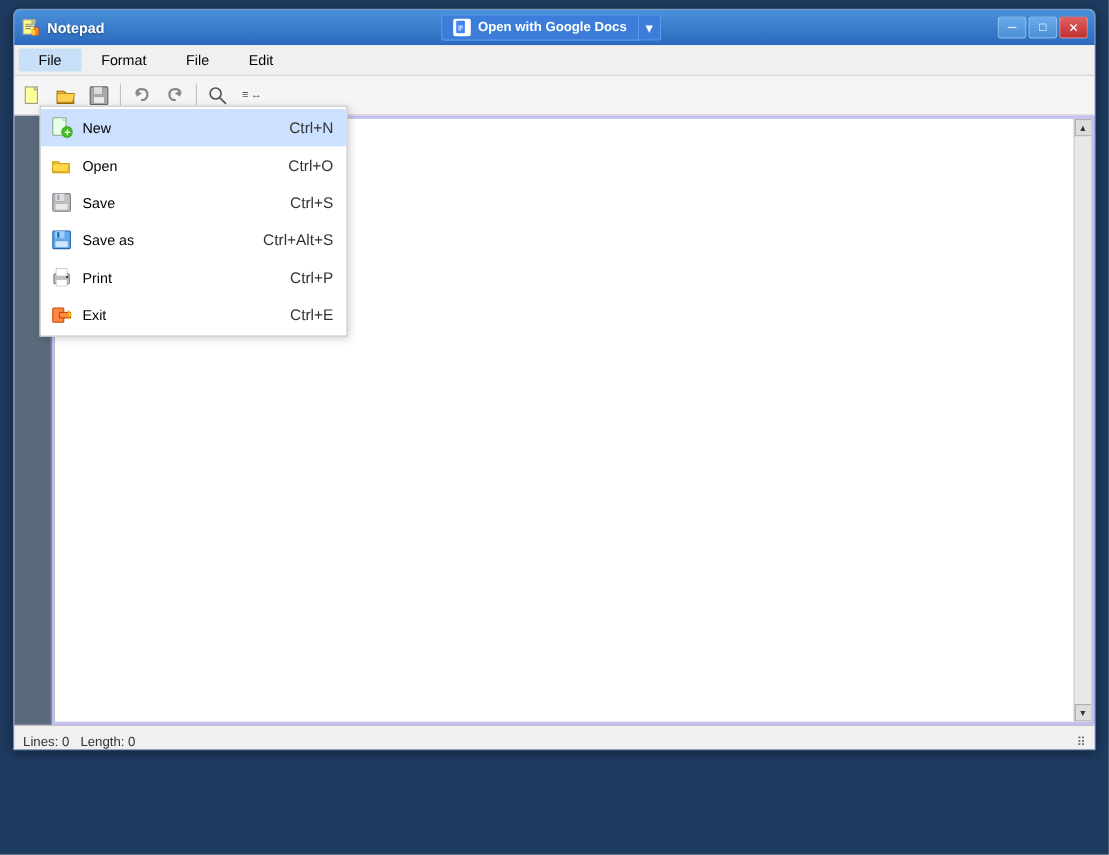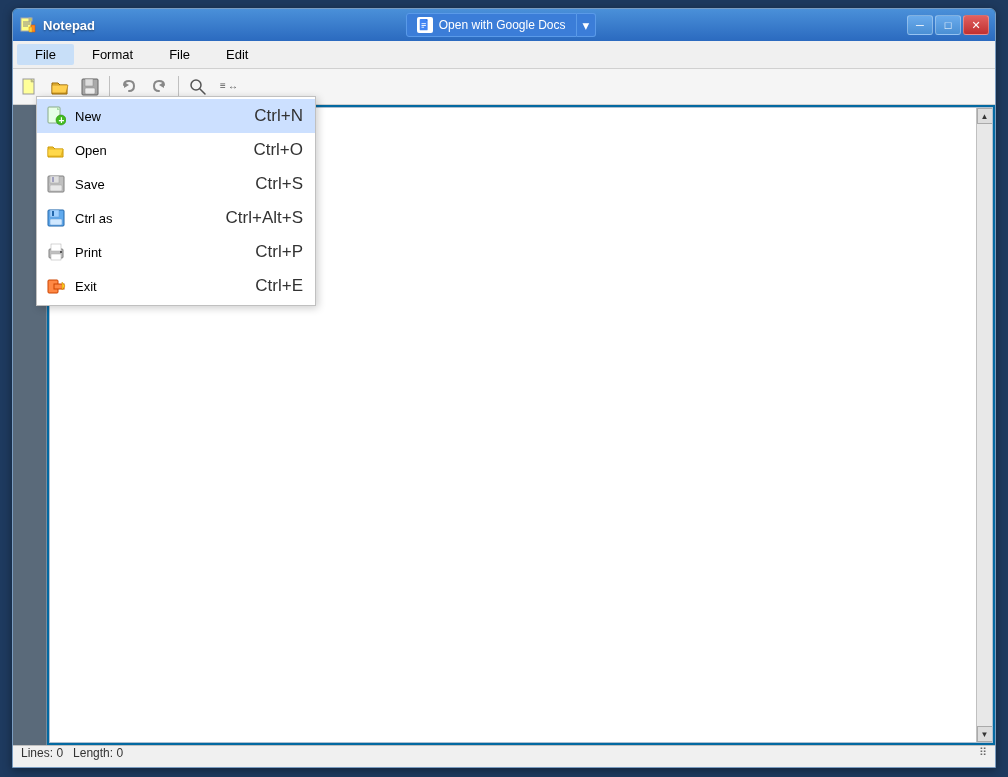--- a/index.html
+++ b/index.html
@@ -7,23 +7,23 @@
       width: 1008px;
       height: 777px;
       background: #1e3a5f;
       font-family: 'Segoe UI', Tahoma, sans-serif;
       overflow: hidden;
     }
 
     
     .window {
       width: 984px;
-      height: 760px;
+      height: 674px;
       margin: 8px auto;
-      background: #0369a1;
+      background: #c4b5fd;
       border: 1px solid #7a9cc0;
       border-radius: 6px 6px 0 0;
       display: flex;
       flex-direction: column;
       box-shadow: 0 2px 10px rgba(0,0,0,0.4);
     }
 
     
     .title-bar {
       height: 32px;
@@ -69,23 +69,24 @@
 
     .open-with-btn {
       background: #3b7dd8;
       border: 1px solid #5a9ae8;
       border-radius: 3px 0 0 3px;
       color: white;
       font-size: 12px;
       padding: 3px 10px;
       cursor: pointer;
       display: flex;
-      align-items: center;
+      align-items: flex-start;
       gap: 6px;
       height: 24px;
+      font-weight: bold;
     }
 
     .open-with-btn .docs-icon {
       width: 16px;
       height: 16px;
       background: white;
       border-radius: 2px;
       display: flex;
       align-items: center;
       justify-content: center;
@@ -247,21 +248,21 @@
       width: 100%;
       background: #e8e8e8;
     }
 
     
     .status-bar {
       height: 22px;
       background: #f0f0f0;
       border-top: 1px solid #c0c0c0;
       display: flex;
-      align-items: flex-start;
+      align-items: flex-end;
       padding: 0 8px;
       justify-content: space-between;
     }
 
     .status-text {
       font-size: 12px;
       color: #333;
     }
 
     .status-right {
@@ -304,21 +305,21 @@
       flex-shrink: 0;
     }
 
     .dropdown-item .item-label {
       flex: 1;
       color: #000;
     }
 
     .dropdown-item .item-shortcut {
       color: #333;
-      font-size: 17px;
+      font-size: 14px;
     }
 
     
     .toolbar-icon {
       width: 20px;
       height: 20px;
     }
   </style>
 </head>
 <body>
@@ -484,21 +485,21 @@
 
     <div class="dropdown-item">
       <div class="item-icon">
         <svg width="20" height="20" viewBox="0 0 20 20" xmlns="http://www.w3.org/2000/svg">
           <rect x="2" y="2" width="16" height="16" rx="1" fill="#60aaee" stroke="#2266aa" stroke-width="1"></rect>
           <rect x="4" y="2" width="9" height="7" fill="#a0d0ff" stroke="#6699cc" stroke-width="0.5"></rect>
           <rect x="4" y="11" width="12" height="6" rx="1" fill="#d0e8ff" stroke="#6699cc" stroke-width="0.5"></rect>
           <rect x="6" y="3" width="2" height="5" fill="#2266aa"></rect>
         </svg>
       </div>
-      <span class="item-label">Ctrl as</span>
+      <span class="item-label">Save as</span>
       <span class="item-shortcut">Ctrl+Alt+S</span>
     </div>
 
     <div class="dropdown-item">
       <div class="item-icon">
         <svg width="20" height="20" viewBox="0 0 20 20" xmlns="http://www.w3.org/2000/svg">
           <rect x="3" y="7" width="14" height="9" rx="1" fill="#c0c0c0" stroke="#808080" stroke-width="1"></rect>
           <rect x="5" y="2" width="10" height="7" fill="white" stroke="#aaa" stroke-width="0.5"></rect>
           <rect x="5" y="12" width="10" height="6" fill="white" stroke="#aaa" stroke-width="0.5"></rect>
           <circle cx="15" cy="10" r="1" fill="#333"></circle>

